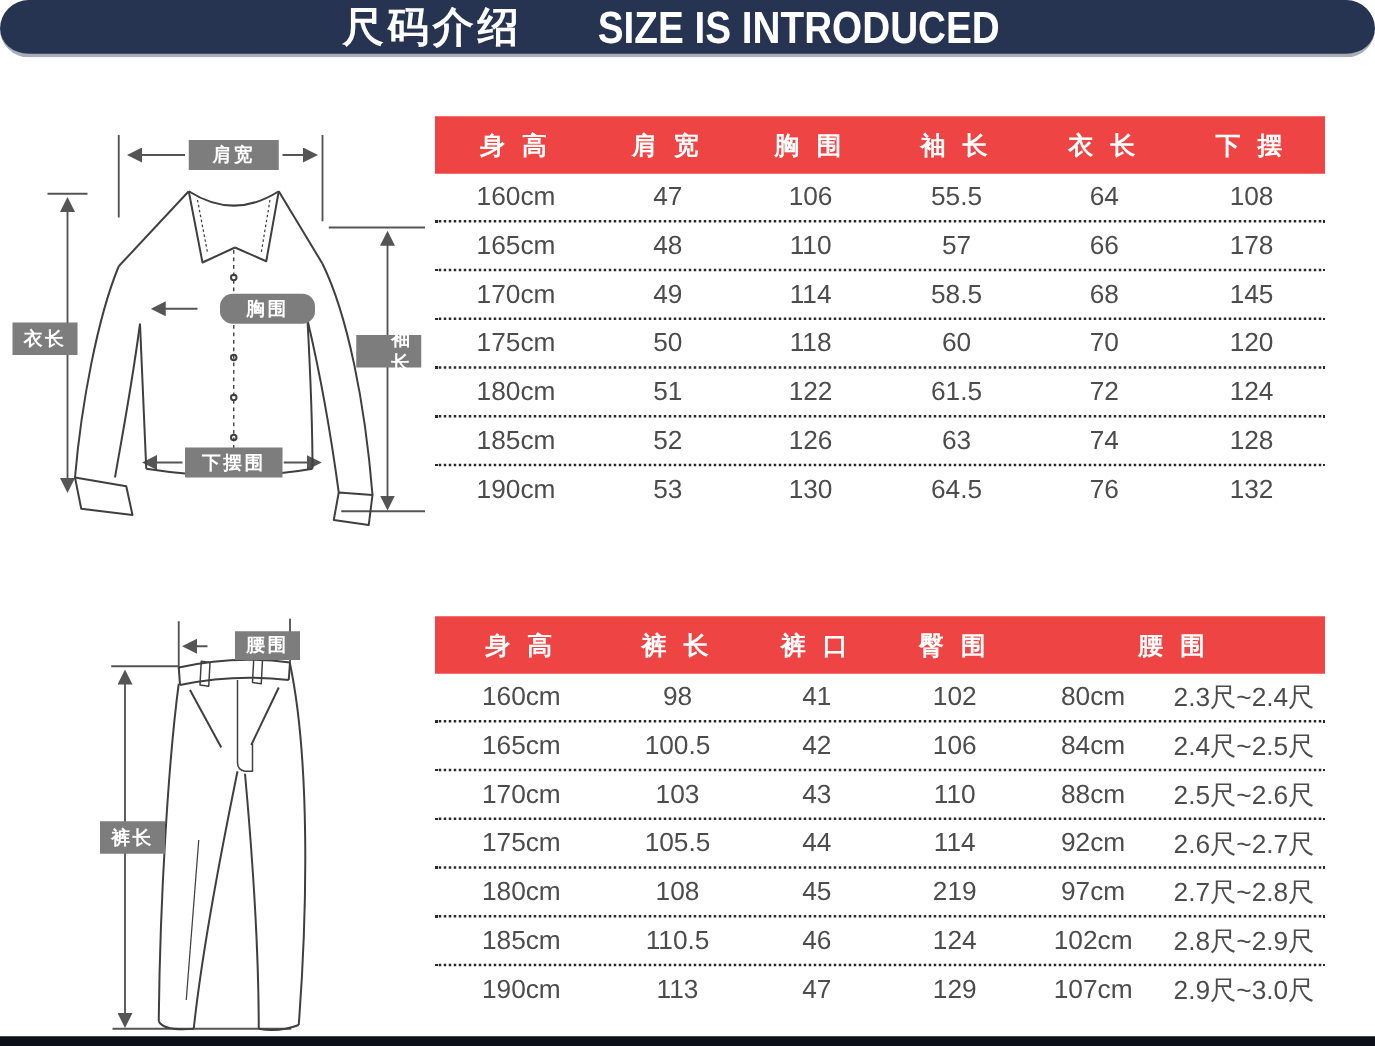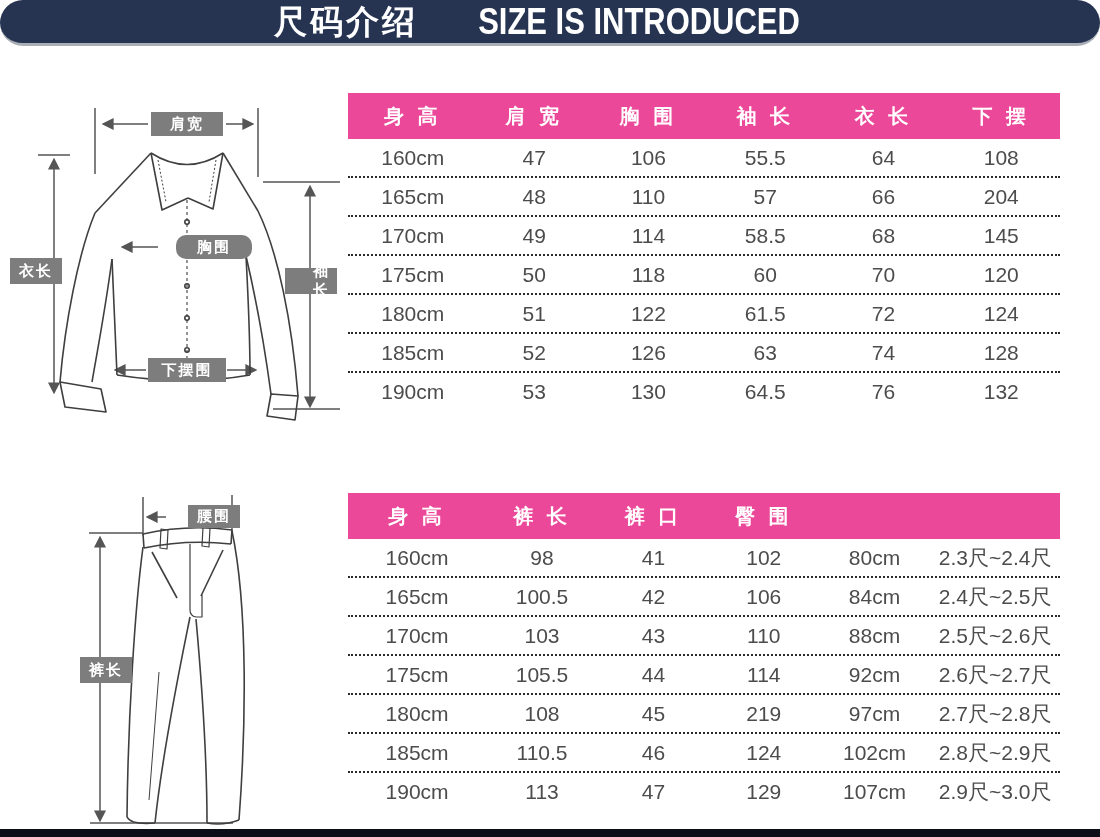--- a/index.html
+++ b/index.html
@@ -9,21 +9,21 @@
   .banner{position:absolute;left:0;top:0;width:1100px;height:43px;background:#263452;
           border-bottom:3px solid #a9aeb6;display:flex;align-items:center;justify-content:center;gap:34px;border-radius:23px;}
   .banner .zh{color:#fff;font-size:33px;font-weight:bold;letter-spacing:3px;line-height:1;}
   .banner .en{color:#fff;font-size:36px;font-weight:bold;letter-spacing:0;line-height:1;
               transform:scaleX(.86);transform-origin:center;}
 
   
   .size-table{position:absolute;left:348px;width:712px;}
   .size-table.shirt{top:93px;}
   .size-table.pants{top:493px;}
-  .thead{display:grid;height:46px;background:#ec4899;align-items:center;}
+  .thead{display:grid;height:46px;background:#ef4444;align-items:center;}
   .shirt-cols{grid-template-columns:18.2% 15.9% 16.2% 16.6% 16.6% 16.5%;}
   .pants-cols{grid-template-columns:19.4% 15.7% 15.6% 15.4% 15.7% 18.2%;}
   .th{color:#ffffff;font-size:20px;font-weight:bold;text-align:center;letter-spacing:4px;}
   .th.span2{grid-column:5/7;}
   .tr{display:grid;height:37px;align-items:center;border-bottom:2px dotted #2a2a2a;}
   .tbody .tr:last-child{border-bottom:none;}
   .td{text-align:center;font-size:21px;color:#4c4c4c;}
 
   
   .diagram{position:absolute;}
@@ -126,21 +126,21 @@
           <div class="td">55.5</div>
           <div class="td">64</div>
           <div class="td">108</div>
         </div>
         <div class="tr shirt-cols">
           <div class="td">165cm</div>
           <div class="td">48</div>
           <div class="td">110</div>
           <div class="td">57</div>
           <div class="td">66</div>
-          <div class="td">204</div>
+          <div class="td">178</div>
         </div>
         <div class="tr shirt-cols">
           <div class="td">170cm</div>
           <div class="td">49</div>
           <div class="td">114</div>
           <div class="td">58.5</div>
           <div class="td">68</div>
           <div class="td">145</div>
         </div>
         <div class="tr shirt-cols">
@@ -216,20 +216,21 @@
     <div class="tag waist">腰围</div>
     <div class="tag plen">裤长</div>
   </section>
 
   <section class="size-table pants">
     <div class="thead pants-cols">
       <div class="th">身 高</div>
       <div class="th">裤 长</div>
       <div class="th">裤 口</div>
       <div class="th">臀 围</div>
+      <div class="th span2">腰 围</div>
     </div>
     <div class="tbody">
         <div class="tr pants-cols">
           <div class="td">160cm</div>
           <div class="td">98</div>
           <div class="td">41</div>
           <div class="td">102</div>
           <div class="td">80cm</div>
           <div class="td">2.3尺~2.4尺</div>
         </div>

